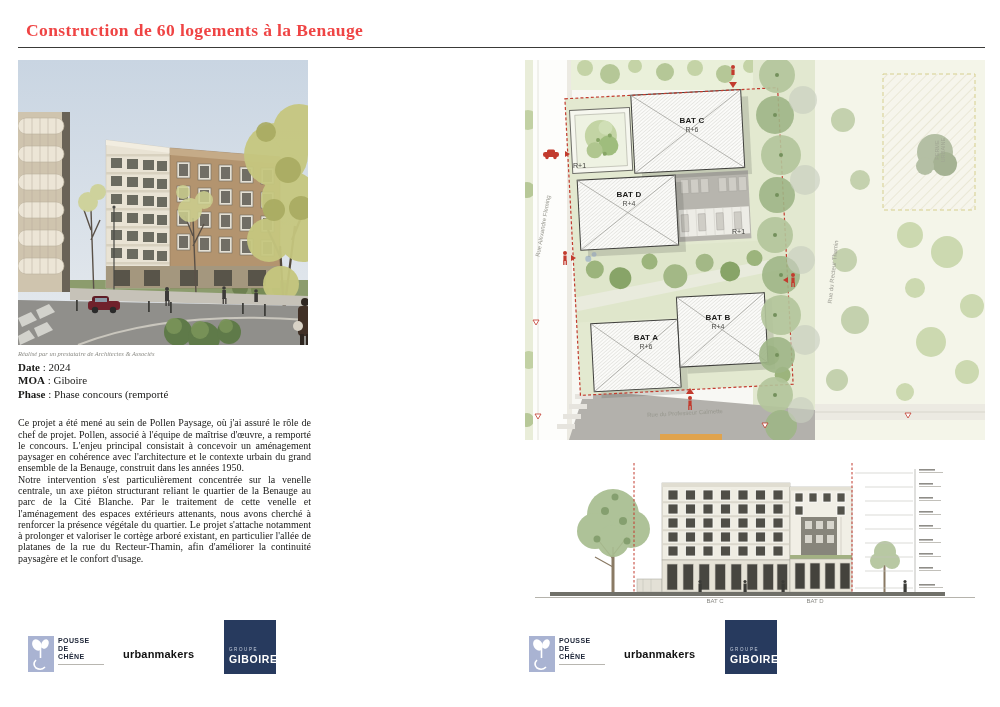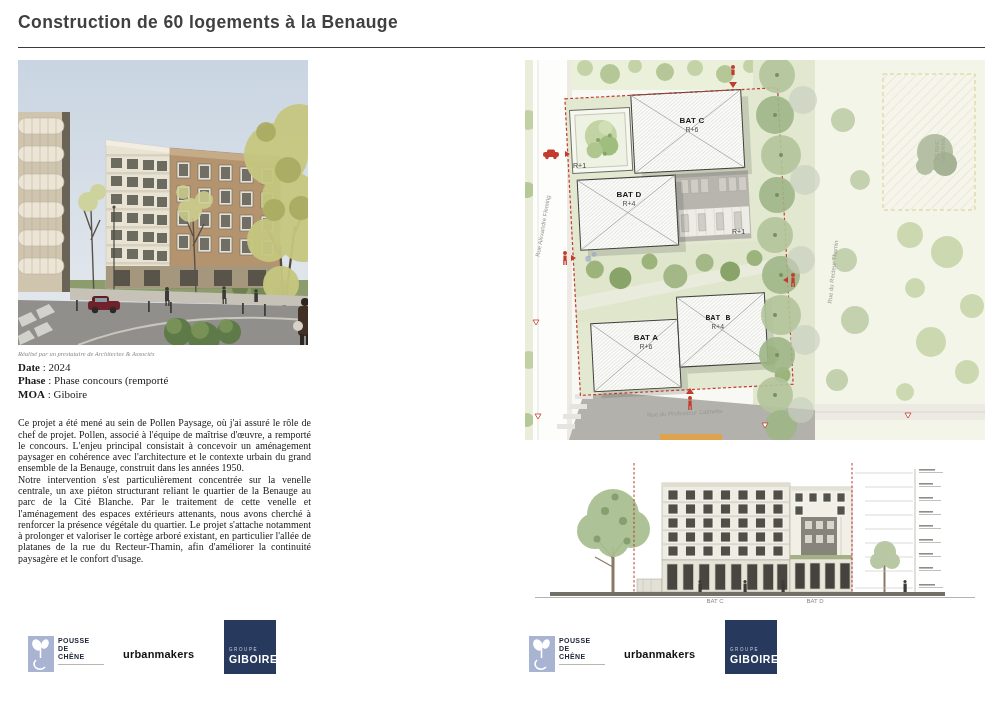--- a/index.html
+++ b/index.html
@@ -1,20 +1,20 @@
 <!DOCTYPE html>
 <html lang="fr"><head>
 <meta charset="utf-8">
 <style>
   html,body{margin:0;padding:0;background:#e8e8e8;}
   .page{position:relative;width:1000px;height:707px;background:#ffffff;overflow:hidden;
         font-family:"Liberation Serif",serif;color:#1a1a18;}
   
-  .title{position:absolute;left:18px;top:12px;margin:0;font-family:Liberation Sans, sans-serif;
-         font-weight:700;font-size:17.5px;letter-spacing:.4px;color:#404040;}
+  .title{position:absolute;left:18px;top:12px;margin:8px;font-family:Liberation Serif, serif;
+         font-weight:700;font-size:17.5px;letter-spacing:.4px;color:#ef4444;}
   .rule{position:absolute;left:18px;top:47px;width:967px;border-top:1.6px solid #3a3a38;}
   
   .photo{position:absolute;left:18px;top:60px;width:290px;height:285px;}
   .caption{position:absolute;left:18px;top:350px;width:290px;font-size:6.5px;font-style:italic;color:#8a8a84;}
   .textcol{position:absolute;left:18px;top:361px;width:293px;}
   .detail-line{font-size:11px;line-height:13.4px;}
   .detail-line b{font-weight:700;}
   .textcol p{margin:0;text-align:justify;font-size:10px;line-height:11.3px;hyphens:auto;-webkit-hyphens:auto;}
   .textcol p.p1{margin-top:16px;}
   .textcol p.p2{margin-top:0;}
@@ -276,22 +276,22 @@
           <circle cx="182" cy="270" r="9"></circle>
           <circle cx="208" cy="266" r="7"></circle>
       </g>
     </svg>
   </div>
   <div class="caption">Réalisé par un prestataire de Architectes &amp; Associés</div>
 
   <div class="textcol">
     <div>
       <div class="detail-line"><b>Date</b><span> : </span><span>2024</span></div>
+      <div class="detail-line"><b>MOA</b><span> : </span><span>Giboire</span></div>
       <div class="detail-line"><b>Phase</b><span> : </span><span>Phase concours (remporté</span></div>
-      <div class="detail-line"><b>MOA</b><span> : </span><span>Giboire</span></div>
     </div>
     <p class="p1">Ce projet a été mené au sein de Pollen Paysage, où j'ai assuré le rôle de chef de projet. Pollen, associé à l'équipe de maîtrise d'œuvre, a remporté le concours. L'enjeu principal consistait à concevoir un aménagement paysager en cohérence avec l'architecture et le contexte urbain du grand ensemble de la Benauge, construit dans les années 1950.</p>
     <p class="p2">Notre intervention s'est particulièrement concentrée sur la venelle centrale, un axe piéton structurant reliant le quartier de la Benauge au parc de la Cité Blanche. Par le traitement de cette venelle et l'aménagement des espaces extérieurs attenants, nous avons cherché à renforcer la présence végétale du quartier. Le projet s'attache notamment à prolonger et valoriser le cortège arboré existant, en particulier l'allée de platanes de la rue du Recteur-Thamin, afin d'améliorer la continuité paysagère et le confort d'usage.</p>
   </div>
 
   <div class="plan">
     <svg width="460" height="380" viewBox="0 0 460 380">
       <defs>
         <pattern id="roofHatch" patternUnits="userSpaceOnUse" width="2.6" height="2.6" patternTransform="rotate(52)">
           <rect width="2.6" height="2.6" fill="#fbfbf9"></rect>
@@ -537,21 +537,21 @@
         <span class="blevel">R+6</span>
     </div>
     <div class="overlay bldg-label" style="left:76px;top:130px;width:56px;">
       <span class="bname">BAT D</span>
         <span class="blevel">R+4</span>
     </div>
     <div class="overlay bldg-label" style="left:93px;top:273px;width:56px;">
       <span class="bname">BAT A</span>
         <span class="blevel">R+6</span>
     </div>
-    <div class="overlay bldg-label" style="left:165px;top:253px;width:56px;font-family:Liberation Mono, monospace;">
+    <div class="overlay bldg-label" style="left:165px;top:253px;width:56px;">
       <span class="bname">BAT B</span>
         <span class="blevel">R+4</span>
     </div>
     <div class="overlay r1-label" style="left:48px;top:102px;">R+1</div>
     <div class="overlay r1-label" style="left:207px;top:168px;">R+1</div>
     <div class="overlay street" style="left:-17px;top:163px;width:70px;transform:rotate(-80deg);">Rue Alexandre Fleming</div>
     <div class="overlay street" style="left:271px;top:209px;width:74px;transform:rotate(-84deg);">Rue du Recteur Thamin</div>
     <div class="overlay street" style="left:105px;top:350px;width:110px;transform:rotate(-3deg);">Rue du Professeur Calmette</div>
     <div class="overlay zone-label" style="left:397px;top:84px;width:36px;transform:rotate(-90deg);">FERME URBAINE</div>
   </div>

